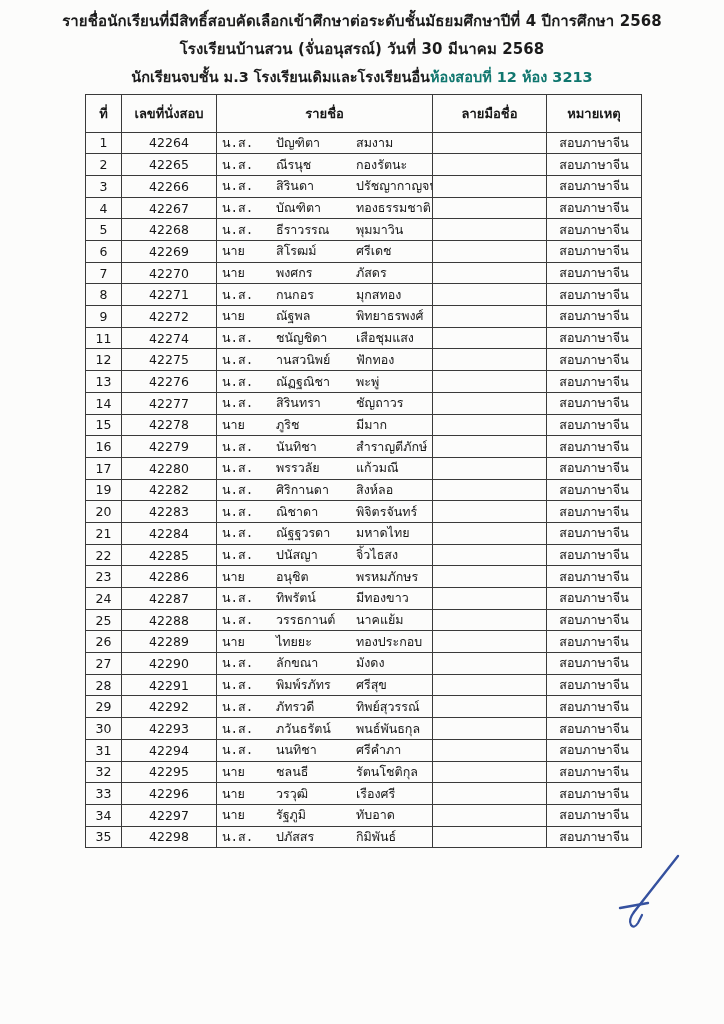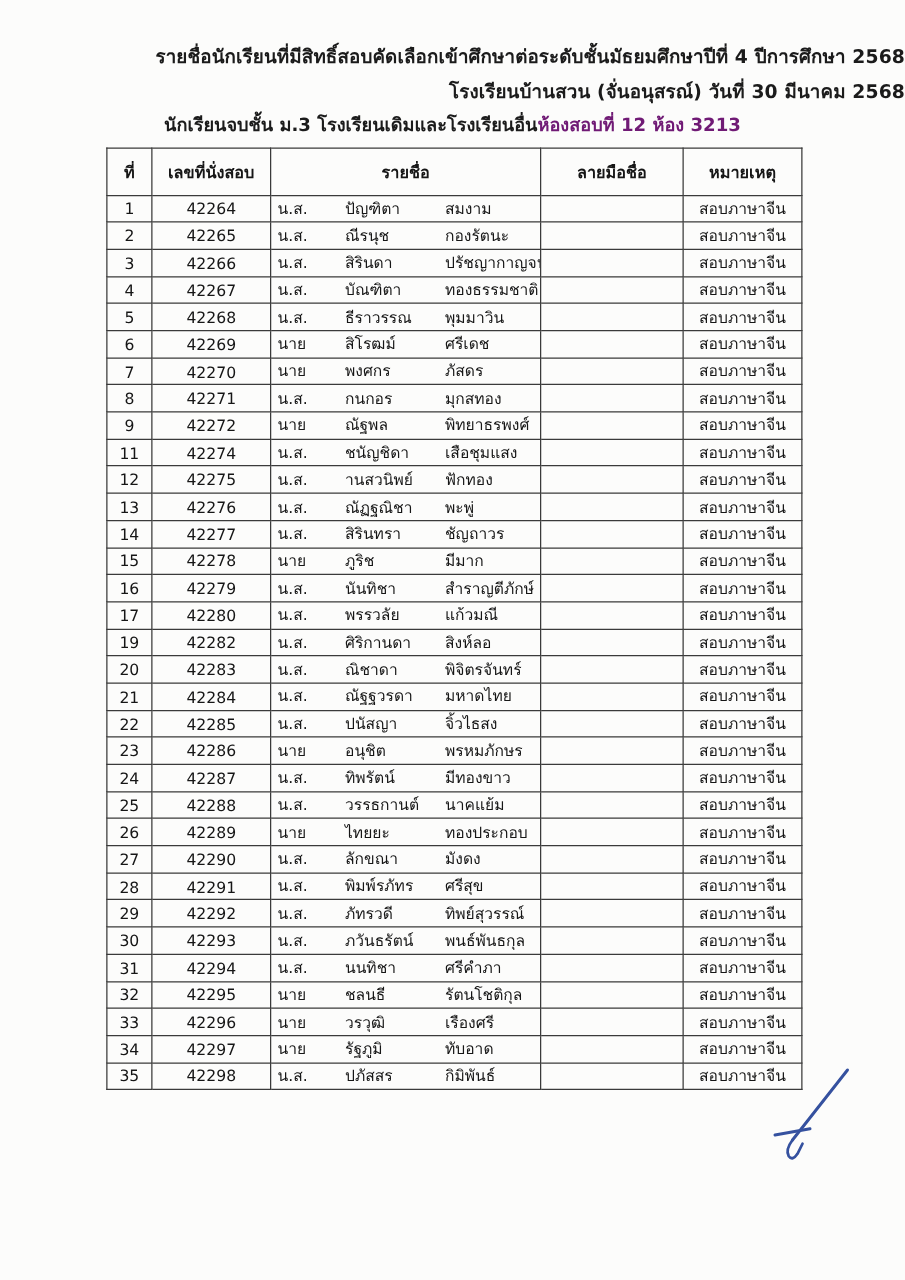--- a/index.html
+++ b/index.html
@@ -12,40 +12,40 @@
     background: #f7f7f5;
     position: relative;
     overflow: hidden;
   }
   .paper {
     position: absolute;
     inset: 0;
     background: #fcfcfb;
   }
   .header-block {
-    padding-top: 32px;
-    text-align: right;
+    padding-top: 8px;
+    text-align: center;
     color: #1b1b1b;
   }
   .title-line {
     font-size: 15px;
     font-weight: bold;
     line-height: 1.85;
     letter-spacing: 0.1px;
   }
   .subtitle-row {
     display: flex;
     justify-content: center;
     align-items: baseline;
     font-size: 14.5px;
     font-weight: bold;
     line-height: 1.8;
   }
   .room-label {
-    color: #701a75;
+    color: #0f766e;
   }
   .doc-table {
     border-collapse: collapse;
     table-layout: fixed;
     margin: 4px auto 0 85px;
     width: 556px;
     color: #161616;
   }
   .doc-table th, .doc-table td {
     border: 1px solid #3a3a3a;
@@ -63,20 +63,21 @@
     height: 21.7px;
     font-size: 12.5px;
     vertical-align: middle;
   }
   td.c-no, td.c-seat, td.c-remark { text-align: center; }
   td.c-name { text-align: left; }
   .name-wrap {
     display: flex;
     align-items: flex-start;
     padding-left: 5px;
+    font-family: Liberation Mono, monospace;
   }
   .name-title { width: 54px; flex: 0 0 54px; }
   .name-first { width: 80px; flex: 0 0 80px; }
   .name-last  { flex: 1; }
   .pen-mark {
     position: absolute;
     left: 612px;
     top: 846px;
     width: 80px;
     height: 92px;

